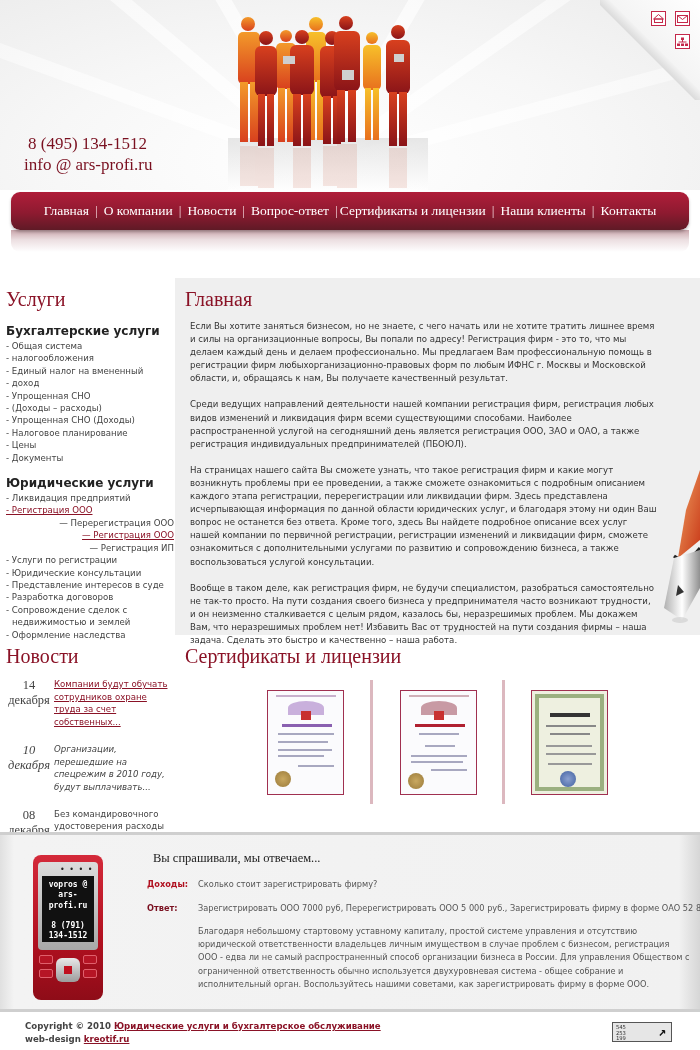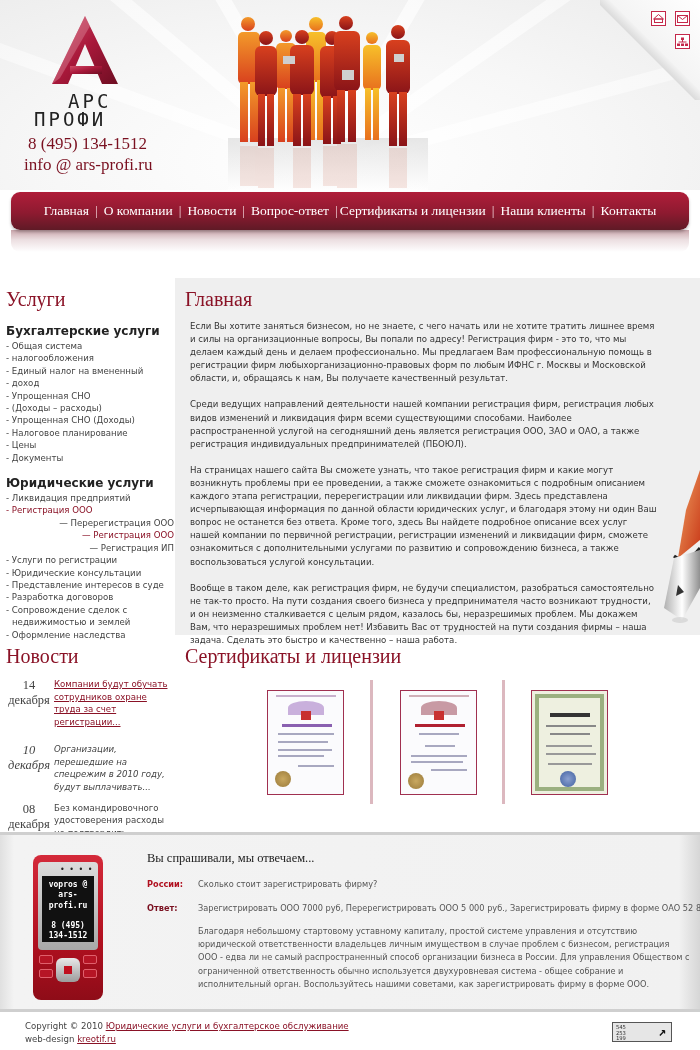--- a/index.html
+++ b/index.html
@@ -48,21 +48,21 @@
     background: linear-gradient(180deg, #c9a5ab 0%, #ecdfe1 45%, rgba(255,255,255,0) 100%); }
   .nav-item { font-family: "Liberation Serif", serif; font-size: 13.5px; color: #fff; text-decoration: none;
     white-space: nowrap; }
   .nav-sep { color: #f0d0d6; font-family: "Liberation Serif", serif; font-size: 13.5px; margin: 0 6px; }
 
   
   .section-title { font-family: "Liberation Serif", serif; font-size: 20px; color: #8a1226; font-weight: normal; }
   .sidebar { position: absolute; left: 6px; top: 288px; width: 168px; }
   .side-group-title { font-size: 12px; font-weight: bold; color: #222; margin-top: 12px; margin-bottom: 2px; }
   .side-item { font-size: 8.6px; color: #444; line-height: 12.4px; white-space: nowrap; text-decoration: none; display: block; }
-  .side-item.active { color: #8a1226; }
+  .side-item.active { color: #8a1226; text-decoration: underline; }
   .side-item.sub { padding-left: 6px; text-align: right; }
 
   
   .main-box { position: absolute; left: 175px; top: 278px; width: 525px; height: 357px; background: #efefef; }
   .main-title { position: absolute; left: 185px; top: 288px; }
   .main-text { position: absolute; left: 190px; top: 320px; width: 468px; }
   .main-text p { font-size: 8.6px; line-height: 13.1px; color: #333; margin-bottom: 13px; }
   .pen { position: absolute; left: 656px; top: 470px; width: 44px; height: 160px; }
 
   
@@ -98,63 +98,46 @@
     background: linear-gradient(180deg, #dcdcdc, #a8a8a8); }
   .phone .screen { position: absolute; left: 4px; top: 14px; width: 52px; height: 66px; background: #111;
     color: #fff; font-family: "DejaVu Sans Mono", monospace; font-weight: bold; font-size: 8px; line-height: 10.3px;
     text-align: center; padding-top: 4px; }
   .phone .dots { position: absolute; left: 22px; top: 3px; color: #222; font-size: 8px; letter-spacing: 1px; }
   .phone .pad { position: absolute; left: 23px; top: 103px; width: 24px; height: 24px; border-radius: 6px;
     background: linear-gradient(180deg, #e8e8e8, #9c9c9c); }
   .phone .pad-center { position: absolute; left: 31px; top: 111px; width: 8px; height: 8px; background: #c0101f; }
   .phone .key { position: absolute; width: 14px; height: 9px; border-radius: 2px; background: #b61525; border: 1px solid #e0606c; }
 
-  .qa-title { position: absolute; left: 147px; top: 851px; font-family: "Liberation Serif", serif; font-size: 12.5px; color: #222; }
+  .qa-title { position: absolute; left: 153px; top: 851px; font-family: "Liberation Serif", serif; font-size: 12.5px; color: #222; }
   .qa-label { position: absolute; left: 147px; font-size: 8.2px; font-weight: bold; color: #b0101f; }
   .qa-label.ans { color: #7a1020; }
   .qa-text { position: absolute; left: 198px; font-size: 8.2px; color: #555; line-height: 13px; }
   .qa-body { position: absolute; left: 198px; top: 925px; width: 492px; font-size: 8.2px; line-height: 13.2px; color: #555; }
 
   
-  .footer { position: absolute; left: 25px; top: 1020px; font-size: 8.6px; line-height: 12.5px; color: #444; }
+  .footer { position: absolute; left: 25px; top: 1020px; font-size: 8.6px; line-height: 12.5px; color: #444; font-weight: bold; }
   .footer a { color: #8a1226; text-decoration: underline; }
   .counter { position: absolute; left: 612px; top: 1022px; width: 60px; height: 20px; border: 1px solid #555;
     background: #e6e6e6; font-family: "DejaVu Sans Mono", monospace; font-size: 5.5px; line-height: 5.5px; color: #333; padding: 2px 3px; }
   .counter .arrow { position: absolute; right: 5px; top: 2px; font-size: 13px; line-height: 14px; font-weight: bold; color: #111; }
 </style>
 </head>
 <body>
 
 <div class="header">
   <div class="header-rays">
     <div class="ray" style="transform: rotate(-160deg);"></div>
     <div class="ray" style="transform: rotate(-140deg);"></div>
     <div class="ray" style="transform: rotate(-120deg);"></div>
     <div class="ray" style="transform: rotate(-60deg);"></div>
     <div class="ray" style="transform: rotate(-35deg);"></div>
     <div class="ray" style="transform: rotate(-15deg);"></div>
   </div>
 
-  <div class="logo">
-    <svg class="logo-tri" width="70" height="72" viewBox="0 0 70 72">
-      <defs>
-        <linearGradient id="lg1" x1="0" y1="0" x2="1" y2="1">
-          <stop offset="0" stop-color="#d04a66"></stop>
-          <stop offset="0.5" stop-color="#a8183a"></stop>
-          <stop offset="1" stop-color="#6e0e22"></stop>
-        </linearGradient>
-      </defs>
-      <polygon points="35,2 68,70 52,70 35,30 18,70 2,70" fill="url(#lg1)"></polygon>
-      <polygon points="35,30 52,70 18,70" fill="#ffffff" opacity="0.0"></polygon>
-      <rect x="20" y="52" width="32" height="8" fill="url(#lg1)"></rect>
-      <polygon points="35,2 40,12 10,64 2,70" fill="#e7a4b2" opacity="0.35"></polygon>
-    </svg>
-    <div class="logo-text1">АРС</div>
-    <div class="logo-text2">ПРОФИ</div>
-  </div>
 
   <div class="contact-phone">
     <span class="pre">8</span>
     <span>(495) 134-1512</span>
   </div>
   <div class="contact-email">info @ ars-profi.ru</div>
 
   <svg class="people" viewBox="0 0 200 180">
     <defs>
       <linearGradient id="pg1" x1="0" y1="0" x2="0" y2="1">
@@ -331,30 +314,30 @@
   <ellipse cx="24" cy="150" rx="8" ry="3" fill="#ccc" opacity="0.6"></ellipse>
 </svg>
 
 <section class="news">
   <h2 class="section-title">Новости</h2>
   <div class="news-item">
     <div class="news-date">
       <div class="news-day">14</div>
       <div class="news-month">декабря</div>
     </div>
-    <a class="news-text link">Компании будут обучать сотрудников охране труда за счет регистрации...</a>
+    <a class="news-text link">Компании будут обучать сотрудников охране труда за счет собственных...</a>
   </div>
   <div class="news-item" style="margin-top:14px;font-style:italic;">
     <div class="news-date">
       <div class="news-day">10</div>
       <div class="news-month">декабря</div>
     </div>
     <div class="news-text">Организации, перешедшие на спецрежим в 2010 году, будут выплачивать...</div>
   </div>
-  <div class="news-item" style="margin-top:8px;">
+  <div class="news-item" style="margin-top:14px;">
     <div class="news-date">
       <div class="news-day">08</div>
       <div class="news-month">декабря</div>
     </div>
     <div class="news-text">Без командировочного удостоверения расходы не подтвердить...</div>
   </div>
 </section>
 
 <h2 class="section-title certs-title">Сертификаты и лицензии</h2>
 
@@ -396,34 +379,34 @@
 </div>
 
 <div class="qa-band"></div>
 <div class="phone">
   <div class="bezel">
     <div class="dots">• • • •</div>
     <div class="screen">
       <div>vopros @</div>
       <div>ars-profi.ru</div>
       <div style="height:10px;"></div>
-      <div>8 (495)</div>
+      <div>8 (791)</div>
       <div>134-1512</div>
     </div>
   </div>
   <div class="key" style="left:6px; top:100px;"></div>
   <div class="key" style="left:50px; top:100px;"></div>
   <div class="key" style="left:6px; top:114px;"></div>
   <div class="key" style="left:50px; top:114px;"></div>
   <div class="pad"></div>
   <div class="pad-center"></div>
 </div>
 
 <div class="qa-title">Вы спрашивали, мы отвечаем...</div>
-<div class="qa-label" style="top:879px;">России:</div>
+<div class="qa-label" style="top:879px;">Доходы:</div>
 <div class="qa-text" style="top:878px;">Сколько стоит зарегистрировать фирму?</div>
 <div class="qa-label ans" style="top:903px;">Ответ:</div>
 <div class="qa-text" style="top:902px; white-space:nowrap;">Зарегистрировать ООО 7000 руб, Перерегистрировать ООО 5 000 руб., Зарегистрировать фирму в форме ОАО 52 800 руб.</div>
 <div class="qa-body">Благодаря небольшому стартовому уставному капиталу, простой системе управления и отсутствию юридической ответственности владельцев личным имуществом в случае проблем с бизнесом, регистрация ООО - едва ли не самый распространенный способ организации бизнеса в России. Для управления Обществом с ограниченной ответственность обычно используется двухуровневая система - общее собрание и исполнительный орган. Воспользуйтесь нашими советами, как зарегистрировать фирму в форме ООО.</div>
 
 <footer class="footer">
   <div>
     <span>Copyright © 2010</span>
     <a>Юридические услуги и бухгалтерское обслуживание</a>
   </div>

